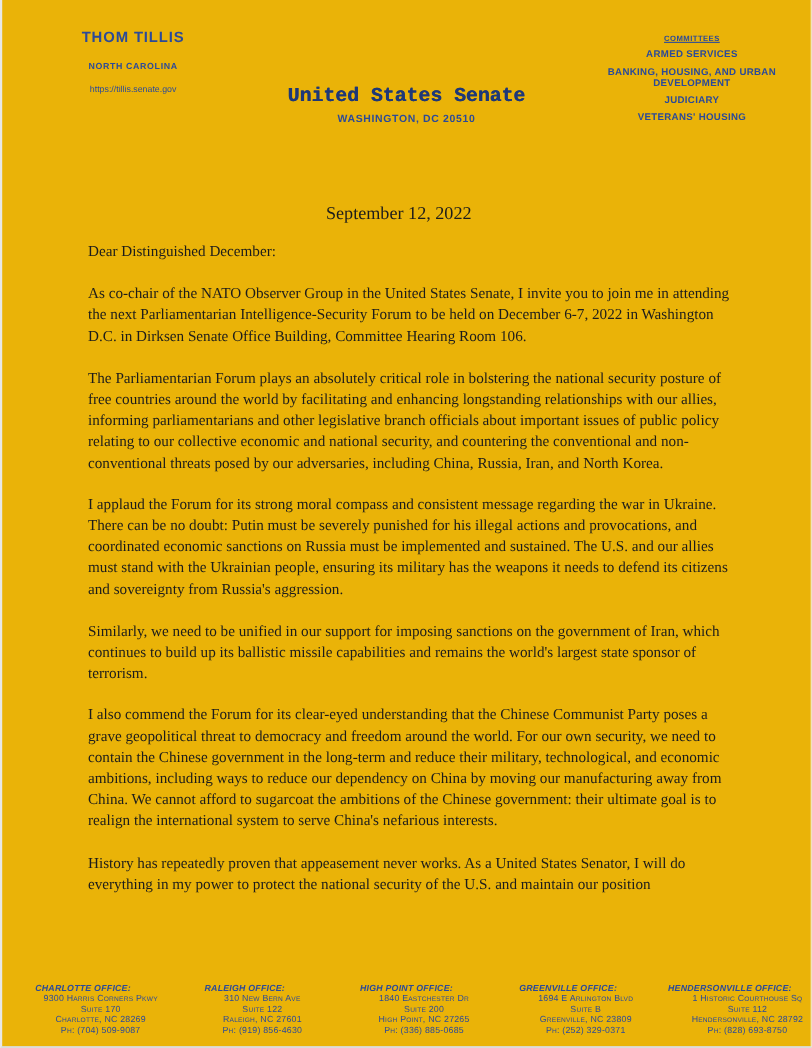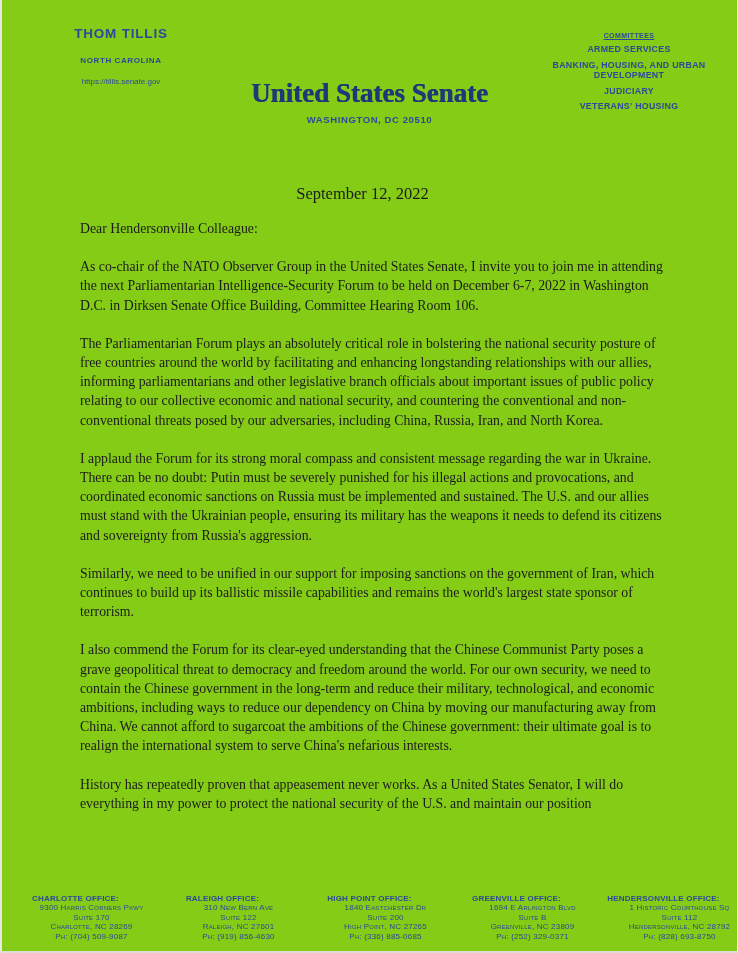--- a/index.html
+++ b/index.html
@@ -1,20 +1,20 @@
 <!DOCTYPE html>
 <html><head>
 <meta charset="utf-8">
 <style>
   html, body { margin: 0; padding: 0; background: #ffffff; }
   .page {
     position: relative;
     width: 738px;
     height: 953px;
-    background: #84cc16;
+    background: #eab308;
     box-sizing: border-box;
     border-left: 2px solid #e8e8e6;
     border-bottom: 2px solid #dcdcda;
     border-right: 1px solid #f0f0ee;
     overflow: hidden;
     font-family: "Liberation Serif", serif;
     color: #1c1c1c;
   }
   
   .sender-block {
@@ -27,23 +27,23 @@
   .sender-name { font-size: 13.5px; font-weight: bold; letter-spacing: 0.8px; }
   .sender-state { font-size: 8px; font-weight: bold; letter-spacing: 0.6px; margin-top: 15px; }
   .sender-address { margin-top: 9px; font-size: 8.5px; line-height: 10px; font-variant: small-caps; letter-spacing: 0.2px; }
   .sender-website { margin-top: 12px; font-size: 8px; }
   .masthead {
     position: absolute;
     top: 78px; left: 0; right: 0;
     text-align: center;
   }
   .masthead-title {
-    font-family: Liberation Serif, serif;
+    font-family: Liberation Mono, monospace;
     font-weight: bold;
-    font-size: 27px;
+    font-size: 18px;
     letter-spacing: 0px;
     color: #1e3878;
     text-shadow: 0.4px 0 0 #1e3878;
   }
   .masthead-location {
     margin-top: 5px;
     font-family: "Liberation Sans", sans-serif;
     font-size: 9.5px;
     font-weight: bold;
     letter-spacing: 0.6px;
@@ -78,21 +78,21 @@
   .footer-offices {
     position: absolute;
     left: 0; right: 0; bottom: 10px;
     display: flex;
     justify-content: space-evenly;
     align-items: flex-start;
     color: #2b4a99;
     font-family: "Liberation Sans", sans-serif;
   }
   .office-column { width: 20%; text-align: center; }
-  .office-name { font-size: 8px; font-weight: bold; letter-spacing: 0.2px; line-height: 9.5px; }
+  .office-name { font-size: 8px; font-weight: bold; letter-spacing: 0.2px; line-height: 9.5px; font-style: italic; }
   .office-line { font-size: 8px; font-variant: small-caps; line-height: 9.5px; letter-spacing: 0.2px; margin-left: 32px; }
 </style>
 </head>
 <body>
 
 <div class="page">
 
   <div class="sender-block">
     <div class="sender-name">THOM TILLIS</div>
     <div class="sender-state">NORTH CAROLINA</div>
@@ -108,21 +108,21 @@
     <div class="committees-heading">COMMITTEES</div>
     <div class="committee-item">ARMED SERVICES</div>
     <div class="committee-item">BANKING, HOUSING, AND URBAN DEVELOPMENT</div>
     <div class="committee-item">JUDICIARY</div>
     <div class="committee-item">VETERANS' HOUSING</div>
   </div>
 
   <div class="date-line">September 12, 2022</div>
 
   <div class="letter-body">
-    <p>Dear Hendersonville Colleague:</p>
+    <p>Dear Distinguished December:</p>
     <p>As co-chair of the NATO Observer Group in the United States Senate, I invite you to join me in attending the next Parliamentarian Intelligence-Security Forum to be held on December 6-7, 2022 in Washington D.C. in Dirksen Senate Office Building, Committee Hearing Room 106.</p>
     <p>The Parliamentarian Forum plays an absolutely critical role in bolstering the national security posture of free countries around the world by facilitating and enhancing longstanding relationships with our allies, informing parliamentarians and other legislative branch officials about important issues of public policy relating to our collective economic and national security, and countering the conventional and non-conventional threats posed by our adversaries, including China, Russia, Iran, and North Korea.</p>
     <p>I applaud the Forum for its strong moral compass and consistent message regarding the war in Ukraine. There can be no doubt: Putin must be severely punished for his illegal actions and provocations, and coordinated economic sanctions on Russia must be implemented and sustained. The U.S. and our allies must stand with the Ukrainian people, ensuring its military has the weapons it needs to defend its citizens and sovereignty from Russia's aggression.</p>
     <p>Similarly, we need to be unified in our support for imposing sanctions on the government of Iran, which continues to build up its ballistic missile capabilities and remains the world's largest state sponsor of terrorism.</p>
     <p>I also commend the Forum for its clear-eyed understanding that the Chinese Communist Party poses a grave geopolitical threat to democracy and freedom around the world.  For our own security, we need to contain the Chinese government in the long-term and reduce their military, technological, and economic ambitions, including ways to reduce our dependency on China by moving our manufacturing away from China. We cannot afford to sugarcoat the ambitions of the Chinese government: their ultimate goal is to realign the international system to serve China's nefarious interests.</p>
     <p>History has repeatedly proven that appeasement never works.  As a United States Senator, I will do everything in my power to protect the national security of the U.S. and maintain our position</p>
   </div>
 
   <div class="footer-offices">
     <div class="office-column">

